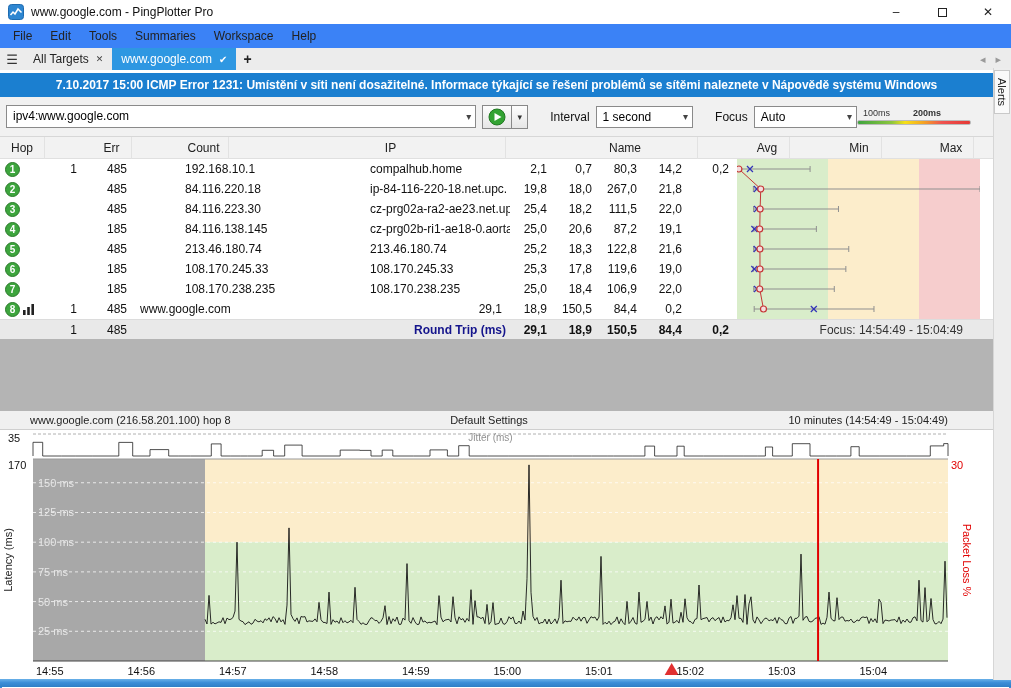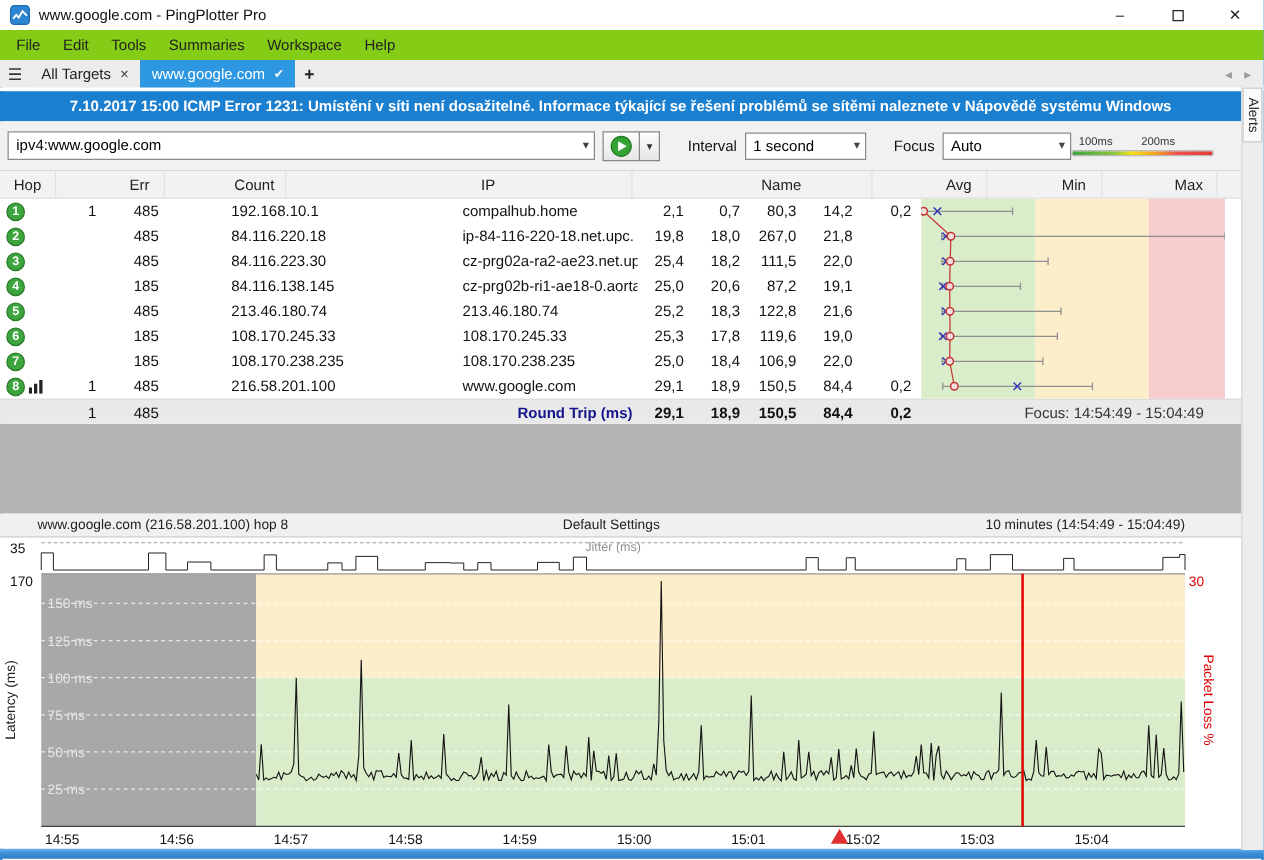--- a/index.html
+++ b/index.html
@@ -9,21 +9,21 @@
   .narrow { width:993px; }
 
   
   .titlebar { height:24px; display:flex; align-items:center; padding-left:8px; gap:7px; background:#fff; }
   .title { font-size:12px; color:#111; }
   .win-btns { margin-left:auto; display:flex; height:24px; }
   .win-btn { width:46px; height:24px; display:flex; align-items:center; justify-content:center; font-size:12px; color:#222; cursor:default; }
   .max-glyph { width:9px; height:9px; border:1px solid #222; display:inline-block; }
 
   
-  .menubar { height:24px; display:flex; align-items:center; padding-left:4px; background:#84cc16; }
+  .menubar { height:24px; display:flex; align-items:center; padding-left:4px; background:#3b82f6; }
   .menu-item { padding:3px 9px; font-size:12px; color:#222; }
 
   
   .tabbar { height:22px; background:#ececec; display:flex; align-items:stretch; }
   .hamburger { width:24px; display:flex; align-items:center; justify-content:center; font-size:13px; color:#333; }
   .tab { display:inline-flex; align-items:center; padding:0 9px; gap:7px; font-size:12px; background:#ececec; color:#222; }
   .tab.active { background:#2e97e2; color:#fff; }
   .tab-x { font-size:9px; color:#444; }
   .tab.active .tab-check { font-size:10px; color:#fff; }
   .newtab { width:22px; display:flex; align-items:center; justify-content:center; font-size:14px; font-weight:bold; color:#222; }
@@ -44,21 +44,21 @@
   .combo.small { height:22px; line-height:20px; }
   .playgroup { display:flex; margin-left:6px; }
   .play-main { width:30px; height:24px; border:1px solid #888; background:linear-gradient(#fdfdfd,#e6e6e6);
                display:flex; align-items:center; justify-content:center; }
   .play-arrow { width:16px; height:24px; border:1px solid #888; border-left:none; background:linear-gradient(#fdfdfd,#e6e6e6);
                 display:flex; align-items:center; justify-content:center; font-size:9px; color:#333; }
   .lbl { font-size:12px; color:#111; margin:0 6px 0 22px; }
   .scale { margin-left:auto; margin-right:16px; width:118px; }
   .scale-labels { position:relative; height:12px; font-size:9px; color:#333; }
   .scale-labels span:first-child { position:absolute; left:6px; }
-  .scale-labels span:last-child { position:absolute; left:56px; }
+  .scale-labels span:last-child { position:absolute; left:56px;font-weight:bold; }
   .scale-bar { height:5px; border-radius:2px; border:1px solid #bbb;
     background:linear-gradient(90deg,#3fa43f 0%,#8cc63e 30%,#f7e017 42%,#f5a623 58%,#ef5350 75%,#e53935 100%); }
 
   
   .table-area { position:relative; background:#fff; }
   .grid { display:grid; grid-template-columns:45px 40px 50px 230px 145px 45px 45px 45px 45px 47px 1fr; }
   .thead { height:22px; background:#f2f2f2; border-bottom:1px solid #e0e0e0;gap:47px; }
   .thead .c { height:22px; line-height:22px; font-size:12px; color:#222; text-align:center; border-right:1px solid #e2e2e2; }
   .thead .lat-h { display:flex; justify-content:space-between; align-items:center; padding:0 12px 0 7px; font-size:11px; border-right:none; }
   .trow .c { height:20px; line-height:20px; font-size:12px; color:#111; overflow:hidden; white-space:nowrap; }
@@ -310,21 +310,20 @@
           <div class="c hop">
             <span class="hopbadge">8</span>
             <svg width="12" height="11" viewBox="0 0 12 11">
          <rect x="0" y="6" width="2.6" height="5" fill="#222"></rect>
          <rect x="4.2" y="3" width="2.6" height="8" fill="#222"></rect>
          <rect x="8.4" y="0" width="2.6" height="11" fill="#222"></rect>
             </svg>
           </div>
           <div class="c num">1</div>
           <div class="c num">485</div>
-          <div class="c ipc">216.58.201.100</div>
           <div class="c namec">www.google.com</div>
           <div class="c num">29,1</div>
           <div class="c num">18,9</div>
           <div class="c num">150,5</div>
           <div class="c num">84,4</div>
           <div class="c num">0,2</div>
           <div class="c"></div>
         </div>
       </div>
 

